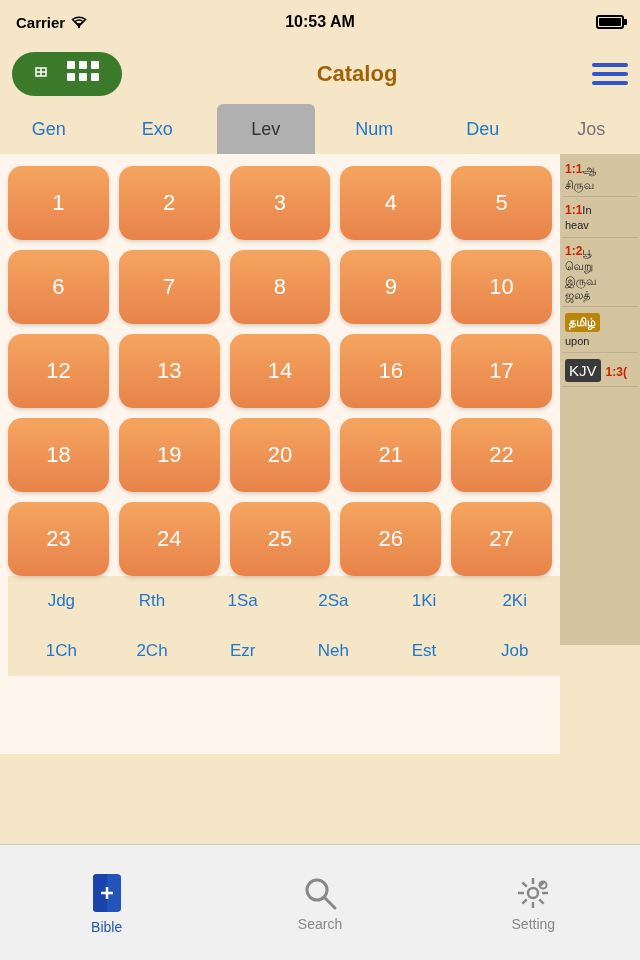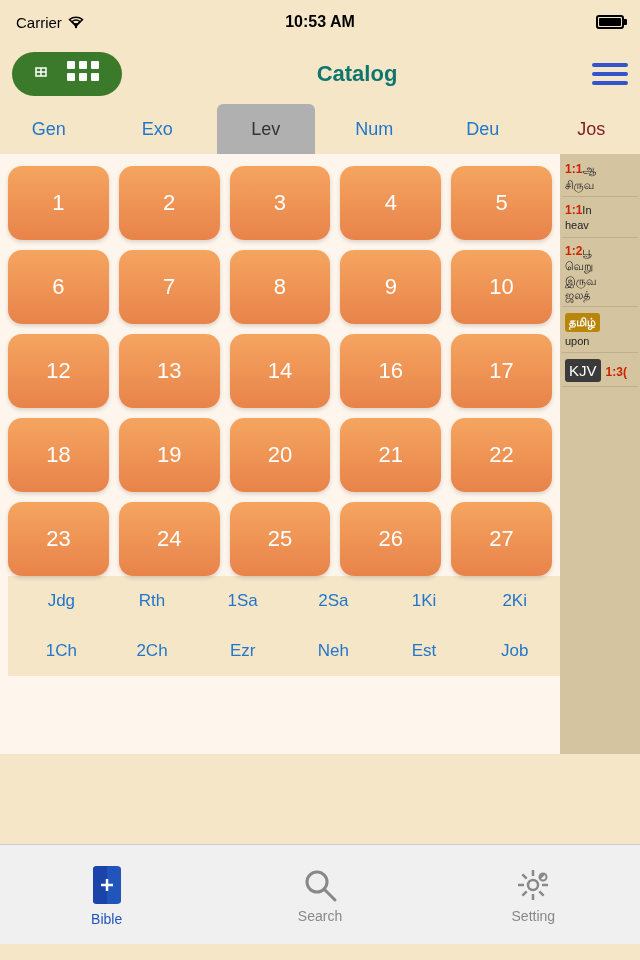--- a/index.html
+++ b/index.html
@@ -19,21 +19,21 @@
       height: 44px;
       background: #f5e6c8;
       display: flex;
       align-items: center;
       justify-content: space-between;
       padding: 0 16px;
       position: relative;
     }
     #status-carrier {
       font-size: 15px;
-      font-weight: 400;
+      font-weight: 700;
       color: #000;
       display: flex;
       align-items: center;
       gap: 5px;
     }
     #status-time {
       font-size: 16px;
       font-weight: 600;
       color: #000;
       position: absolute;
@@ -91,21 +91,21 @@
       display: flex;
       align-items: center;
       justify-content: center;
       gap: 4px;
     }
     #catalog-title {
       flex: 1;
       text-align: center;
       font-size: 22px;
       font-weight: 600;
-      color: #0f766e;
+      color: #a16207;
     }
     #menu-icon {
       width: 36px;
       display: flex;
       flex-direction: column;
       gap: 5px;
       cursor: pointer;
     }
     .menu-line {
       height: 4px;
@@ -174,21 +174,21 @@
       color: #fff;
       font-size: 22px;
       font-weight: 500;
       cursor: pointer;
       box-shadow: 0 2px 4px rgba(0,0,0,0.15);
     }
 
     
     #side-panel {
       width: 80px;
-      height: 600px;
+      height: 491px;
       background: #d4c4a0;
       overflow: hidden;
       display: flex;
       flex-direction: column;
       padding: 4px 2px;
       gap: 2px;
     }
     .side-verse {
       font-size: 11px;
       color: #222;
@@ -236,24 +236,24 @@
       flex: 1;
       text-align: center;
       font-size: 17px;
       color: #2277cc;
       cursor: pointer;
     }
 
     
     #tab-bar {
       position: absolute;
-      bottom: 16px;
+      bottom: 0;
       left: 0;
       width: 640px;
-      height: 100px;
+      height: 116px;
       background: #f0f0f0;
       border-top: 1px solid #ccc;
       display: flex;
       align-items: center;
     }
     .tab-item {
       flex: 1;
       display: flex;
       flex-direction: column;
       align-items: center;
@@ -342,21 +342,21 @@
     </div>
   <div class="book-tab active" style="background:#b0b0b0; border-radius:6px 6px 0 0; color:#333;">
       <span>Lev</span>
     </div>
   <div class="book-tab" style="background: transparent; color: rgb(34, 119, 204);">
       <span>Num</span>
     </div>
   <div class="book-tab" style="background: transparent; color: rgb(34, 119, 204);">
       <span>Deu</span>
     </div>
-  <div class="book-tab" style="background: transparent; color: #7f1d1d; align-items: center;">
+  <div class="book-tab" style="background: transparent; color: #737373; align-items: center;">
       <span>Jos</span>
     </div>
 </div>
 
 <div id="main-area">
 
   <div id="chapter-grid-area">
     <div id="chapter-grid">
 
     <div class="chapter-btn">1</div>

